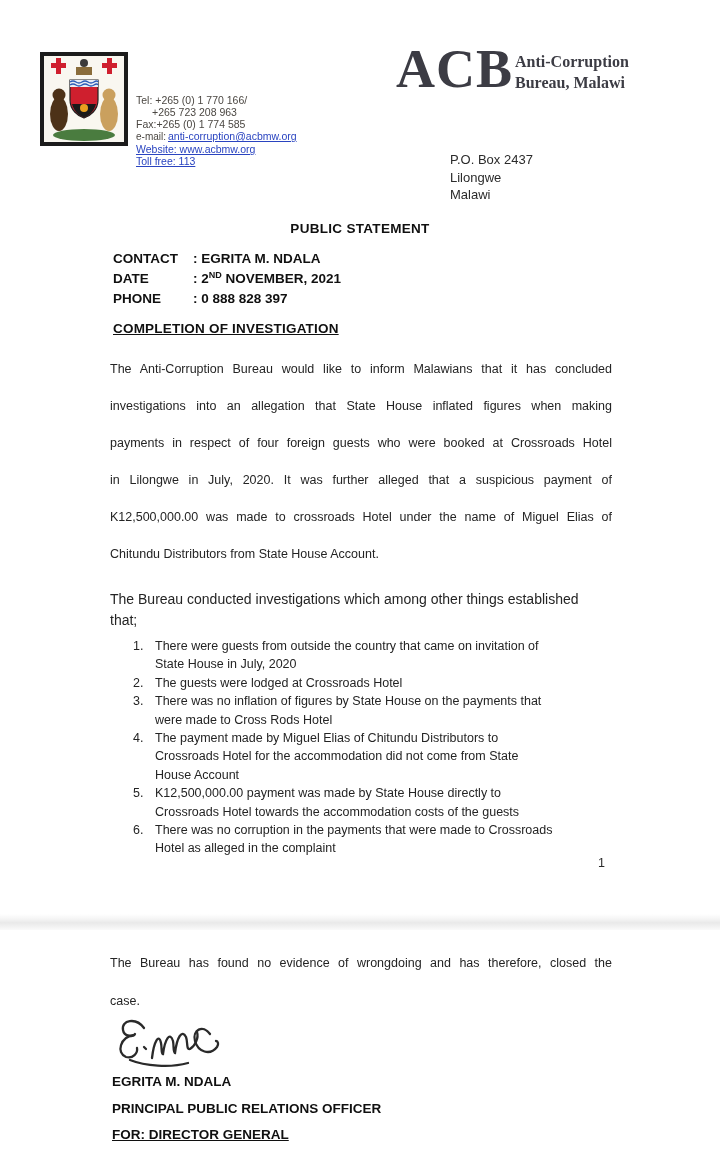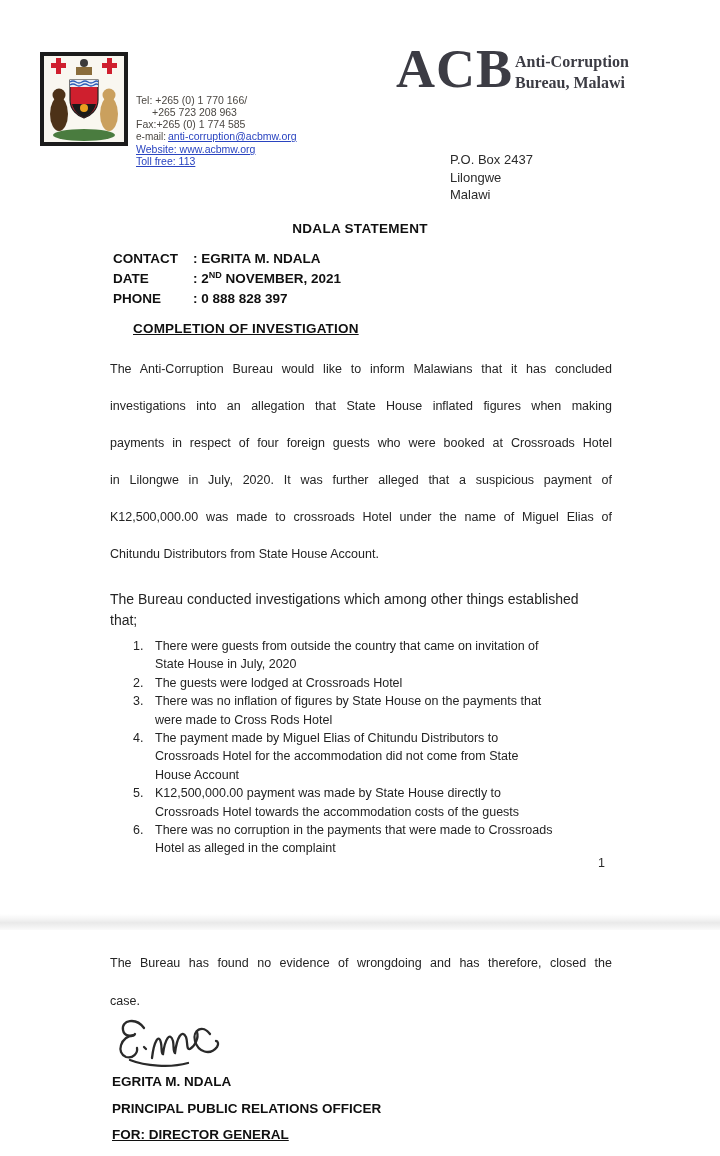--- a/index.html
+++ b/index.html
@@ -26,21 +26,21 @@
 
   .address { position:absolute; left:450px; top:151px; font-size:13px; line-height:17.5px; color:#2b2b2b; }
 
   .doc-title { position:absolute; left:0; top:221px; width:720px; text-align:center; font-weight:bold; font-size:13.5px; color:#101010; letter-spacing:0.3px; }
 
   .meta { position:absolute; left:113px; top:249px; font-size:13.5px; font-weight:bold; color:#101010; line-height:20px; }
   .meta-row { display:flex; }
   .meta-label { width:80px; flex:none; }
   .meta-sup { font-size:9px; vertical-align:super; line-height:0; }
 
-  .heading { position:absolute; left:113px; top:321px; font-size:13.5px; font-weight:bold; color:#101010; text-decoration:underline; letter-spacing:0.2px;margin-left:20px; }
+  .heading { position:absolute; left:113px; top:321px; font-size:13.5px; font-weight:bold; color:#101010; text-decoration:underline; letter-spacing:0.2px; }
 
   .para1 { position:absolute; left:110px; top:351px; width:502px; font-size:12.5px; color:#242424; }
   .just { white-space:pre-line; text-align:justify; text-align-last:justify; line-height:37px; }
   .plain-line { line-height:37px; }
 
   .para2 { position:absolute; left:110px; top:589px; width:505px; font-size:14px; line-height:21px; white-space:pre-line; color:#242424; }
 
   .list { position:absolute; left:133px; top:637px; width:478px; font-size:12.5px; color:#242424; }
   .list-item { display:flex; line-height:18.4px; }
   .list-num { width:22px; flex:none; }
@@ -110,21 +110,21 @@
       <div>Bureau, Malawi</div>
     </div>
   </div>
 
   <div class="address">
     <div>P.O. Box 2437</div>
     <div>Lilongwe</div>
     <div>Malawi</div>
   </div>
 
-  <div class="doc-title">NDALA STATEMENT</div>
+  <div class="doc-title">PUBLIC STATEMENT</div>
 
   <div class="meta">
     <div class="meta-row">
       <span class="meta-label">CONTACT</span>
       <span>: EGRITA M. NDALA</span>
     </div>
     <div class="meta-row">
       <span class="meta-label">DATE</span>
       <span><span>: 2</span><span class="meta-sup">ND</span><span> NOVEMBER, 2021</span></span>
     </div>

